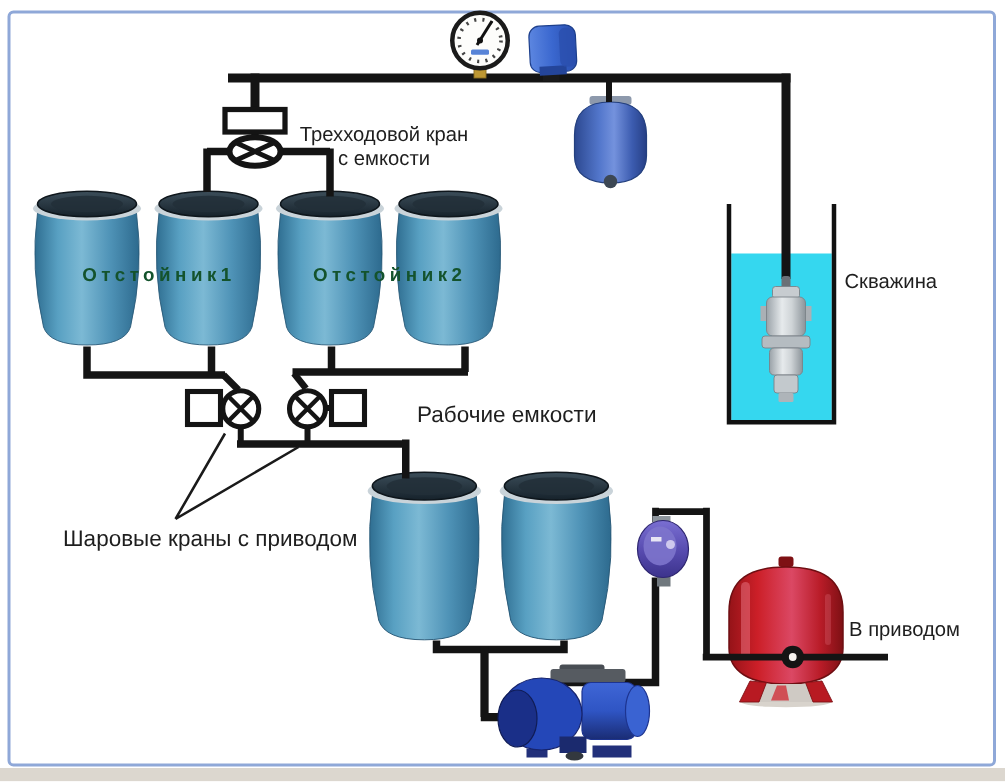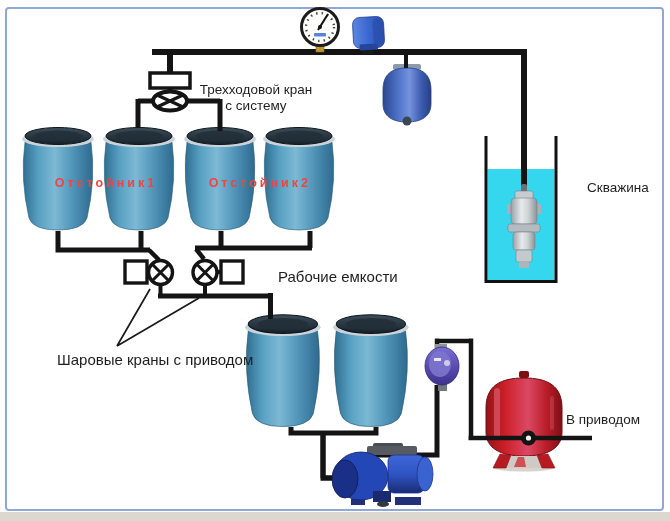--- a/index.html
+++ b/index.html
@@ -4,27 +4,27 @@
 <style>
   html,body{margin:0;padding:0;background:#ffffff;}
   #stage{position:relative;width:670px;height:521px;background:#ffffff;overflow:hidden;
          font-family:"Liberation Sans",sans-serif;}
   .frame{position:absolute;left:5px;top:7px;width:655px;height:500px;
          border:2px solid #8fa8d8;border-radius:4px;background:#fff;}
   .bottom-strip{position:absolute;left:0;top:512px;width:670px;height:9px;background:#dcd7cf;}
   svg{position:absolute;left:0;top:0;z-index:2;}
   .lbl{position:absolute;z-index:3;color:#1e1e1e;white-space:nowrap;line-height:1.15;}
   .lbl-threeway{left:193px;top:82px;width:126px;font-size:13.5px;text-align:center;}
-  .lbl-barrel{font-weight:bold;font-size:12.5px;letter-spacing:3px;color:#ef4444;
+  .lbl-barrel{font-weight:bold;font-size:12.5px;letter-spacing:3px;color:#14532d;
               width:122px;text-align:center;}
   .lbl-ots1{left:45px;top:176px;}
   .lbl-ots2{left:189px;top:176px;text-align:right;}
   .lbl-work{left:278px;top:268px;font-size:15px;text-align:right;}
-  .lbl-ball{left:42px;top:351px;font-size:15px;margin-left:15px;}
-  .lbl-well{left:563px;top:180px;font-size:13.5px;margin-left:24px;}
+  .lbl-ball{left:42px;top:351px;font-size:15px;}
+  .lbl-well{left:563px;top:180px;font-size:13.5px;}
   .lbl-sys{left:566px;top:412px;font-size:13.5px;}
 </style>
 </head>
 <body>
 
 <div id="stage">
   <div class="frame"></div>
   <div class="bottom-strip"></div>
 
   <svg width="670" height="521" viewBox="0 0 670 521">
@@ -215,21 +215,21 @@
     <g>
       <circle cx="528.5" cy="438" r="7.5" fill="#141414"></circle>
       <circle cx="528.5" cy="438" r="2.6" fill="#f5f2ee"></circle>
     </g>
 
     <path d="M117,346 L150,289 M117,346 L199,298" stroke="#1a1a1a" stroke-width="1.7" fill="none"></path>
   </svg>
 
   <div class="lbl lbl-threeway">
     <span style="display:block">Трехходовой кран</span>
-    <span style="display:block">с систему</span>
+    <span style="display:block">с емкости</span>
   </div>
   <div class="lbl lbl-barrel lbl-ots1">Отстойник1</div>
   <div class="lbl lbl-barrel lbl-ots2">Отстойник2</div>
   <div class="lbl lbl-work">Рабочие емкости</div>
   <div class="lbl lbl-ball">Шаровые краны с приводом</div>
   <div class="lbl lbl-well">Скважина</div>
   <div class="lbl lbl-sys">В приводом</div>
 </div>
 
 </body></html>

